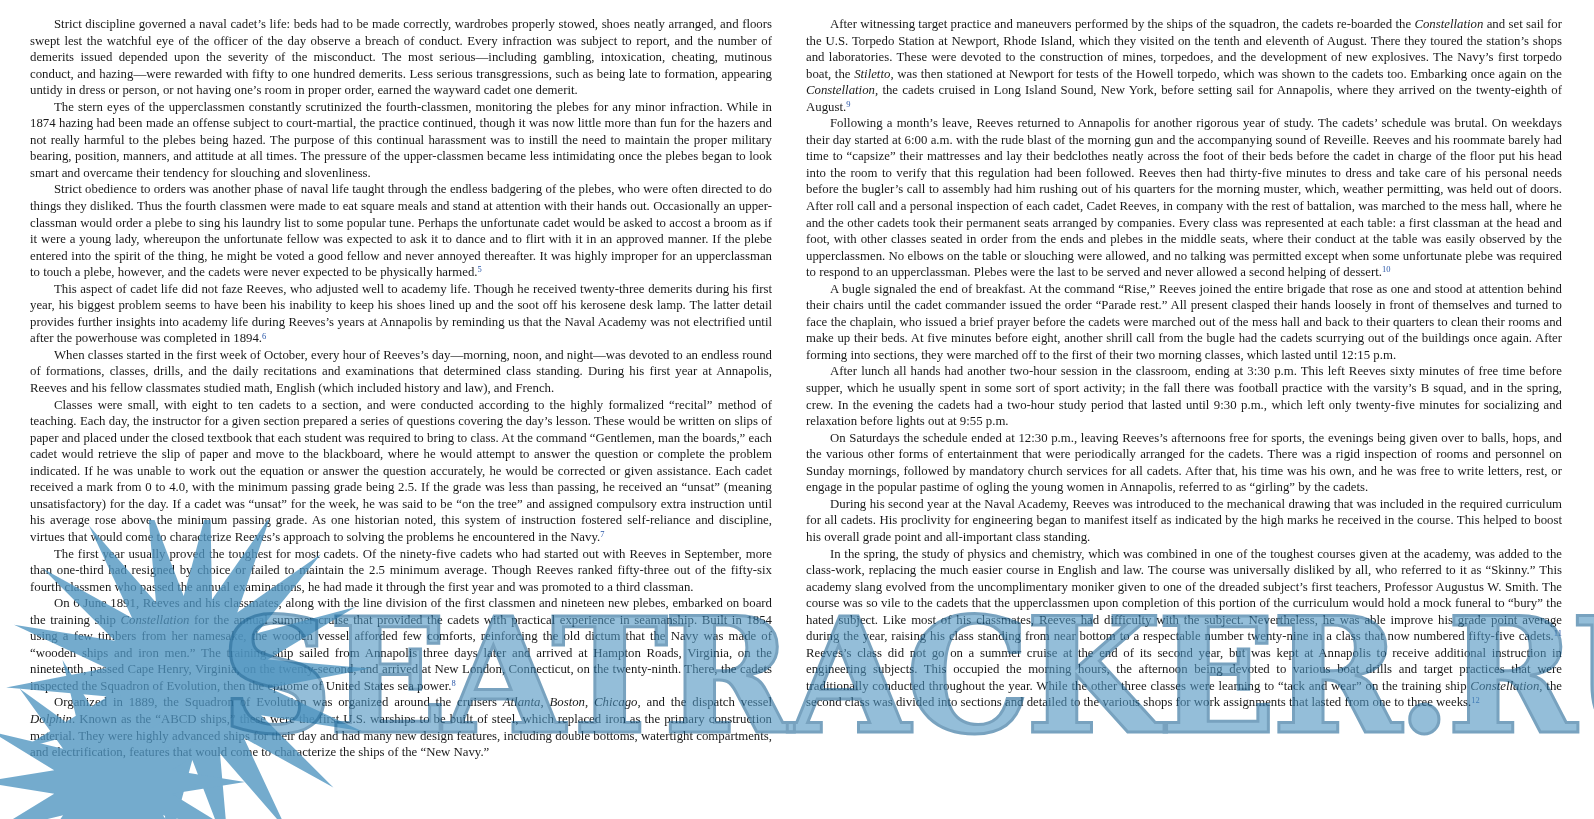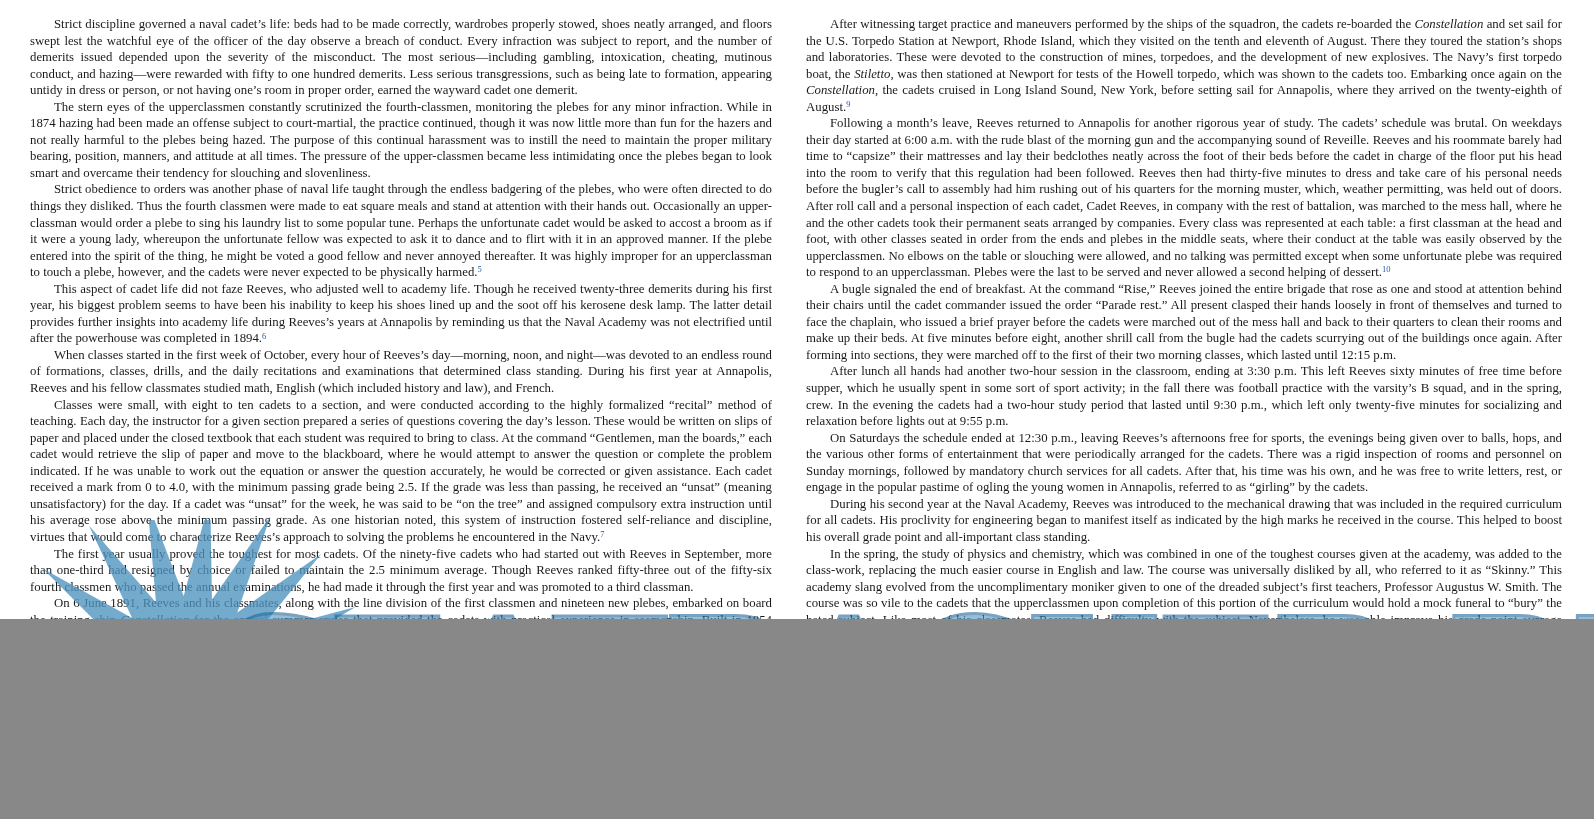--- a/index.html
+++ b/index.html
@@ -2,21 +2,21 @@
 <html style="--bg: #ffffff; --fg: #1a1a1a; --fn: #2a57a8; --wm-fill: #4e94c0; --wm-stroke: #1f6695; --wm-opacity: 0.6;"><head>
 <meta charset="utf-8">
 <style>
   :root{
     --bg:#ffffff; --fg:#1a1a1a; --fn:#2a57a8;
     --wm-fill:#4e94c0; --wm-stroke:#1f6695; --wm-opacity:0.6;
   }
   html,body{margin:0;padding:0;}
   body{background:#888;}
   .page{
-    position:relative; width:1594px; height:619px;
+    position:relative; width:1594px; height:819px;
     background:var(--bg); overflow:hidden;
     font-family:"Liberation Serif","DejaVu Serif",serif;
     font-size:12.8px; line-height:16.55px; color:var(--fg);
   }
   .col{
     position:absolute; top:16px; text-align:justify;
     text-justify:inter-word;
   }
   .col-left{ left:30px;  width:742px; }
   .col-right{ left:806px; width:756px; }

